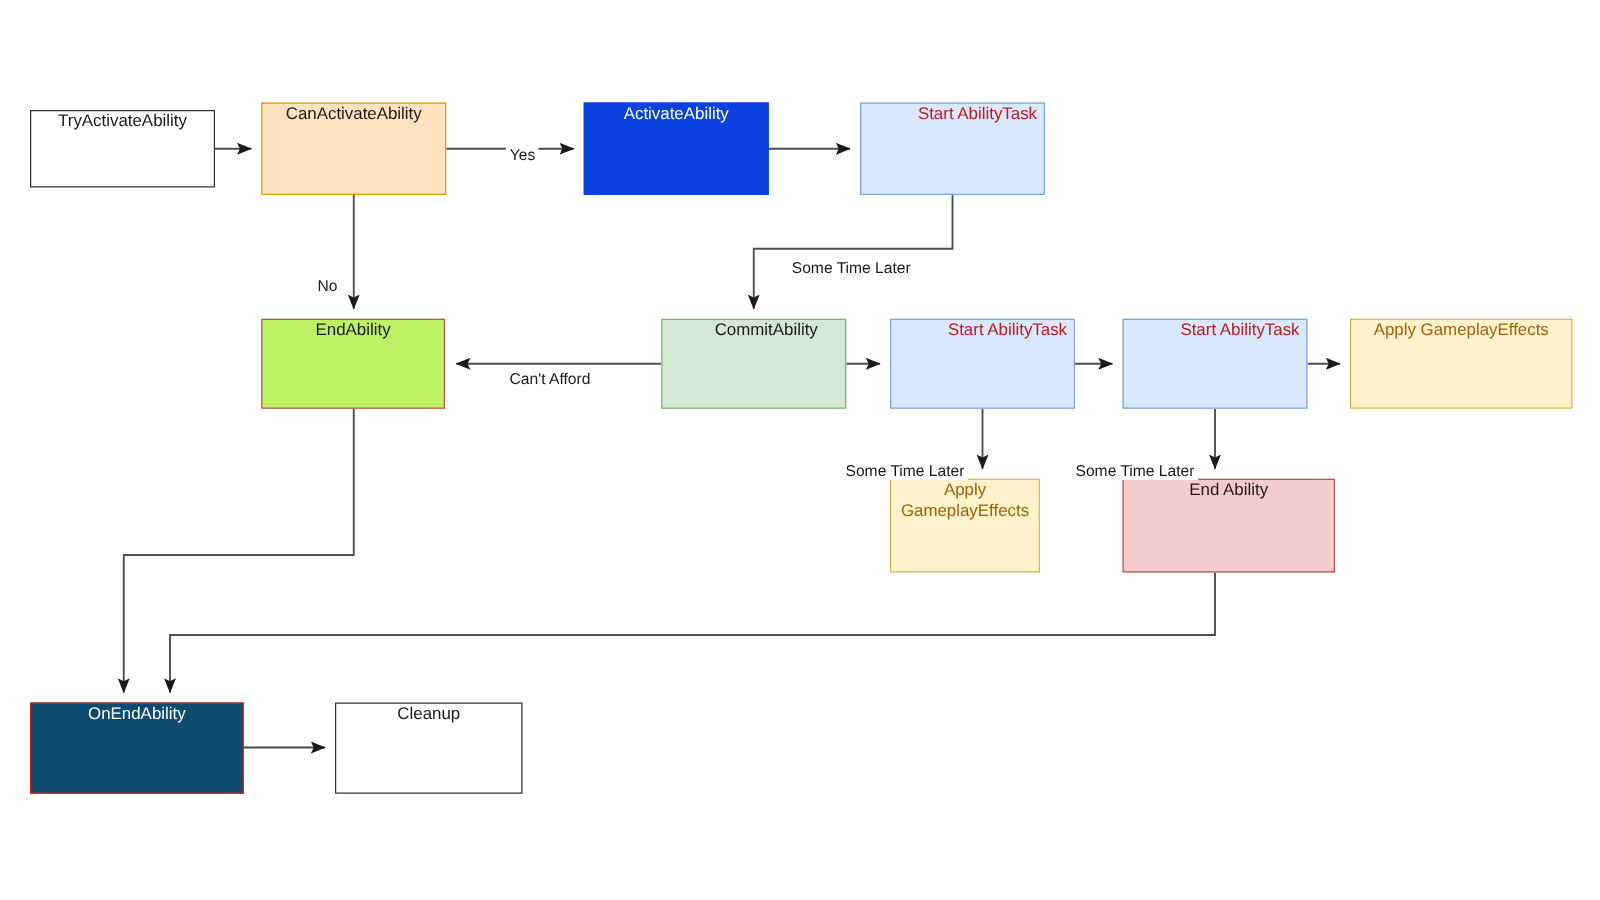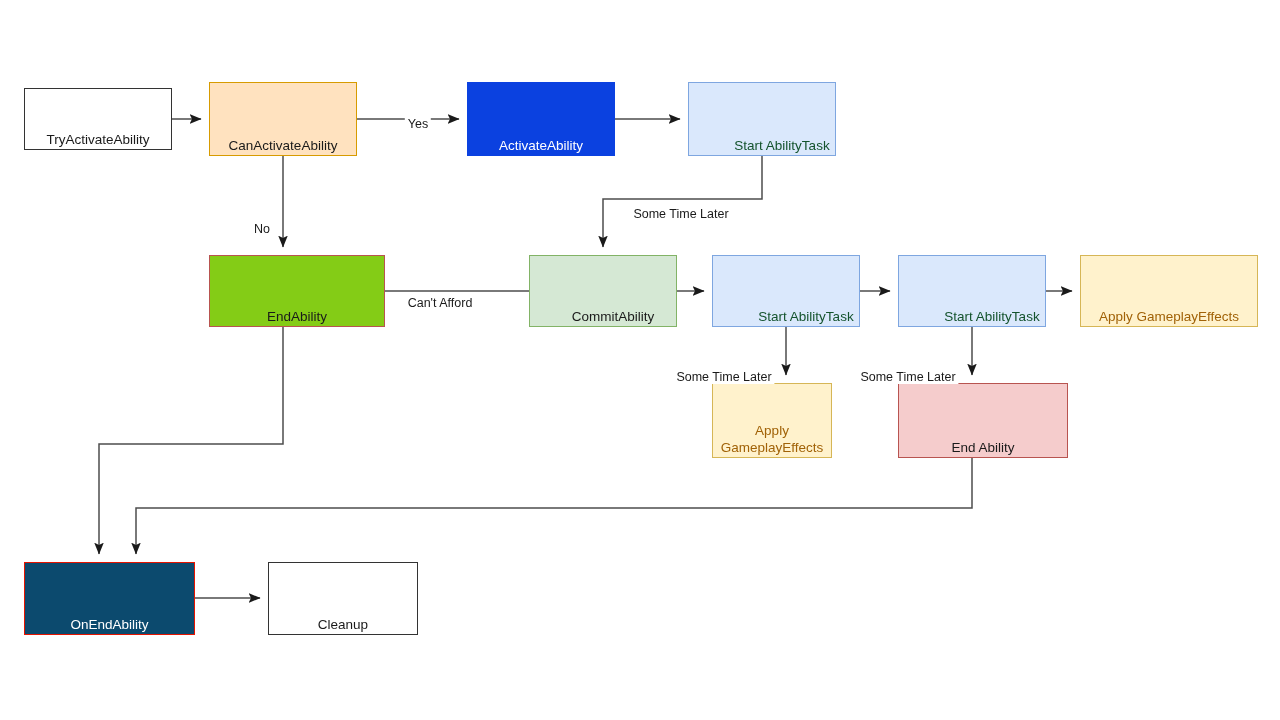--- a/index.html
+++ b/index.html
@@ -21,21 +21,21 @@
     left: 0;
     top: 0;
     width: 1280px;
     height: 720px;
     pointer-events: none;
   }
   .node {
     position: absolute;
     box-sizing: border-box;
     display: flex;
-    align-items: flex-end;
+    align-items: flex-start;
     justify-content: center;
     text-align: center;
     font-size: 13.5px;
     line-height: 1.25;
     color: #1a1a1a;
     border-style: solid;
     border-width: 1.4px;
     white-space: pre-line;
   }
   .edge-label {
@@ -45,21 +45,21 @@
     background: #ffffff;
     padding: 0 3px;
     white-space: nowrap;
     transform: translate(-50%, -50%);
     font-family: "Liberation Sans", sans-serif;
     margin-top: 25px;
   }
   .n-plain  { background:#ffffff; border-color:#333333; color:#1a1a1a; }
   .n-orange { background:#ffe2bf; border-color:#d79b00; color:#1a1a1a; }
   .n-blue   { background:#0b41e0; border-color:#0b41e0; color:#ffffff; }
-  .n-lblue  { background:#dae8fc; border-color:#7ea6e0; color:#14532d;padding-left:40px; }
+  .n-lblue  { background:#dae8fc; border-color:#7ea6e0; color:#b91c1c;padding-left:40px; }
   .n-red    { background:#f5cccc; border-color:#b85450; color:#1a1a1a; }
   .n-green  { background:#d5e8d4; border-color:#82b366; color:#1a1a1a;padding-left:20px; }
   .n-yellow { background:#fff2cc; border-color:#d6b656; color:#a16207; }
   .n-strong-red { background:#e51400; border-color:#e51400; color:#ffffff; }
 </style>
 </head>
 <body>
 
 <div id="canvas">
   <svg id="edges" viewBox="0 0 1280 720" xmlns="http://www.w3.org/2000/svg">
@@ -84,21 +84,21 @@
         <path d="M 972 458 L 972 508 L 136 508 L 136 554" fill="none" stroke="#4d4d4d" stroke-width="1.5" marker-end="url(#arrowhead)"></path>
         <path d="M 172 598 L 260 598" fill="none" stroke="#4d4d4d" stroke-width="1.5" marker-end="url(#arrowhead)"></path>
       </g>
   </svg>
 
   <div id="node-layer">
       <div class="node n-plain" style="left: 24px; top: 88px; width: 148px; height: 62px; background: rgb(255, 255, 255); border-color: rgb(51, 51, 51);"><span>TryActivateAbility</span></div>
       <div class="node n-orange" style="left: 209px; top: 82px; width: 148px; height: 74px; background: rgb(255, 226, 191); border-color: rgb(215, 155, 0);"><span>CanActivateAbility</span></div>
       <div class="node n-blue" style="left: 467px; top: 82px; width: 148px; height: 74px; background: rgb(11, 65, 224); border-color: rgb(11, 65, 224);"><span>ActivateAbility</span></div>
       <div class="node n-lblue" style="left: 688px; top: 82px; width: 148px; height: 74px; background: rgb(218, 232, 252); border-color: rgb(126, 166, 224);"><span>Start AbilityTask</span></div>
-      <div class="node n-red" style="left: 209px; top: 255px; width: 176px; height: 72px; background: #84cc16; border-color: rgb(184, 84, 80);"><span>EndAbility</span></div>
+      <div class="node n-red" style="left: 209px; top: 255px; width: 147px; height: 72px; background: #bef264; border-color: rgb(184, 84, 80);"><span>EndAbility</span></div>
       <div class="node n-green" style="left: 529px; top: 255px; width: 148px; height: 72px; background: rgb(213, 232, 212); border-color: rgb(130, 179, 102);"><span>CommitAbility</span></div>
       <div class="node n-lblue" style="left: 712px; top: 255px; width: 148px; height: 72px; background: rgb(218, 232, 252); border-color: rgb(126, 166, 224);"><span>Start AbilityTask</span></div>
       <div class="node n-lblue" style="left: 898px; top: 255px; width: 148px; height: 72px; background: rgb(218, 232, 252); border-color: rgb(126, 166, 224);"><span>Start AbilityTask</span></div>
       <div class="node n-yellow" style="left: 1080px; top: 255px; width: 178px; height: 72px; background: rgb(255, 242, 204); border-color: rgb(214, 182, 86);"><span>Apply GameplayEffects</span></div>
       <div class="node n-yellow" style="left: 712px; top: 383px; width: 120px; height: 75px; background: rgb(255, 242, 204); border-color: rgb(214, 182, 86);"><span>Apply
 GameplayEffects</span></div>
       <div class="node n-red" style="left: 898px; top: 383px; width: 170px; height: 75px; background: rgb(245, 204, 204); border-color: rgb(184, 84, 80);"><span>End Ability</span></div>
       <div class="node n-strong-red" style="left: 24px; top: 562px; width: 171px; height: 73px; background: #0c4a6e; border-color: rgb(229, 20, 0);"><span>OnEndAbility</span></div>
       <div class="node n-plain" style="left: 268px; top: 562px; width: 150px; height: 73px; background: rgb(255, 255, 255); border-color: rgb(51, 51, 51);"><span>Cleanup</span></div>
     </div>

